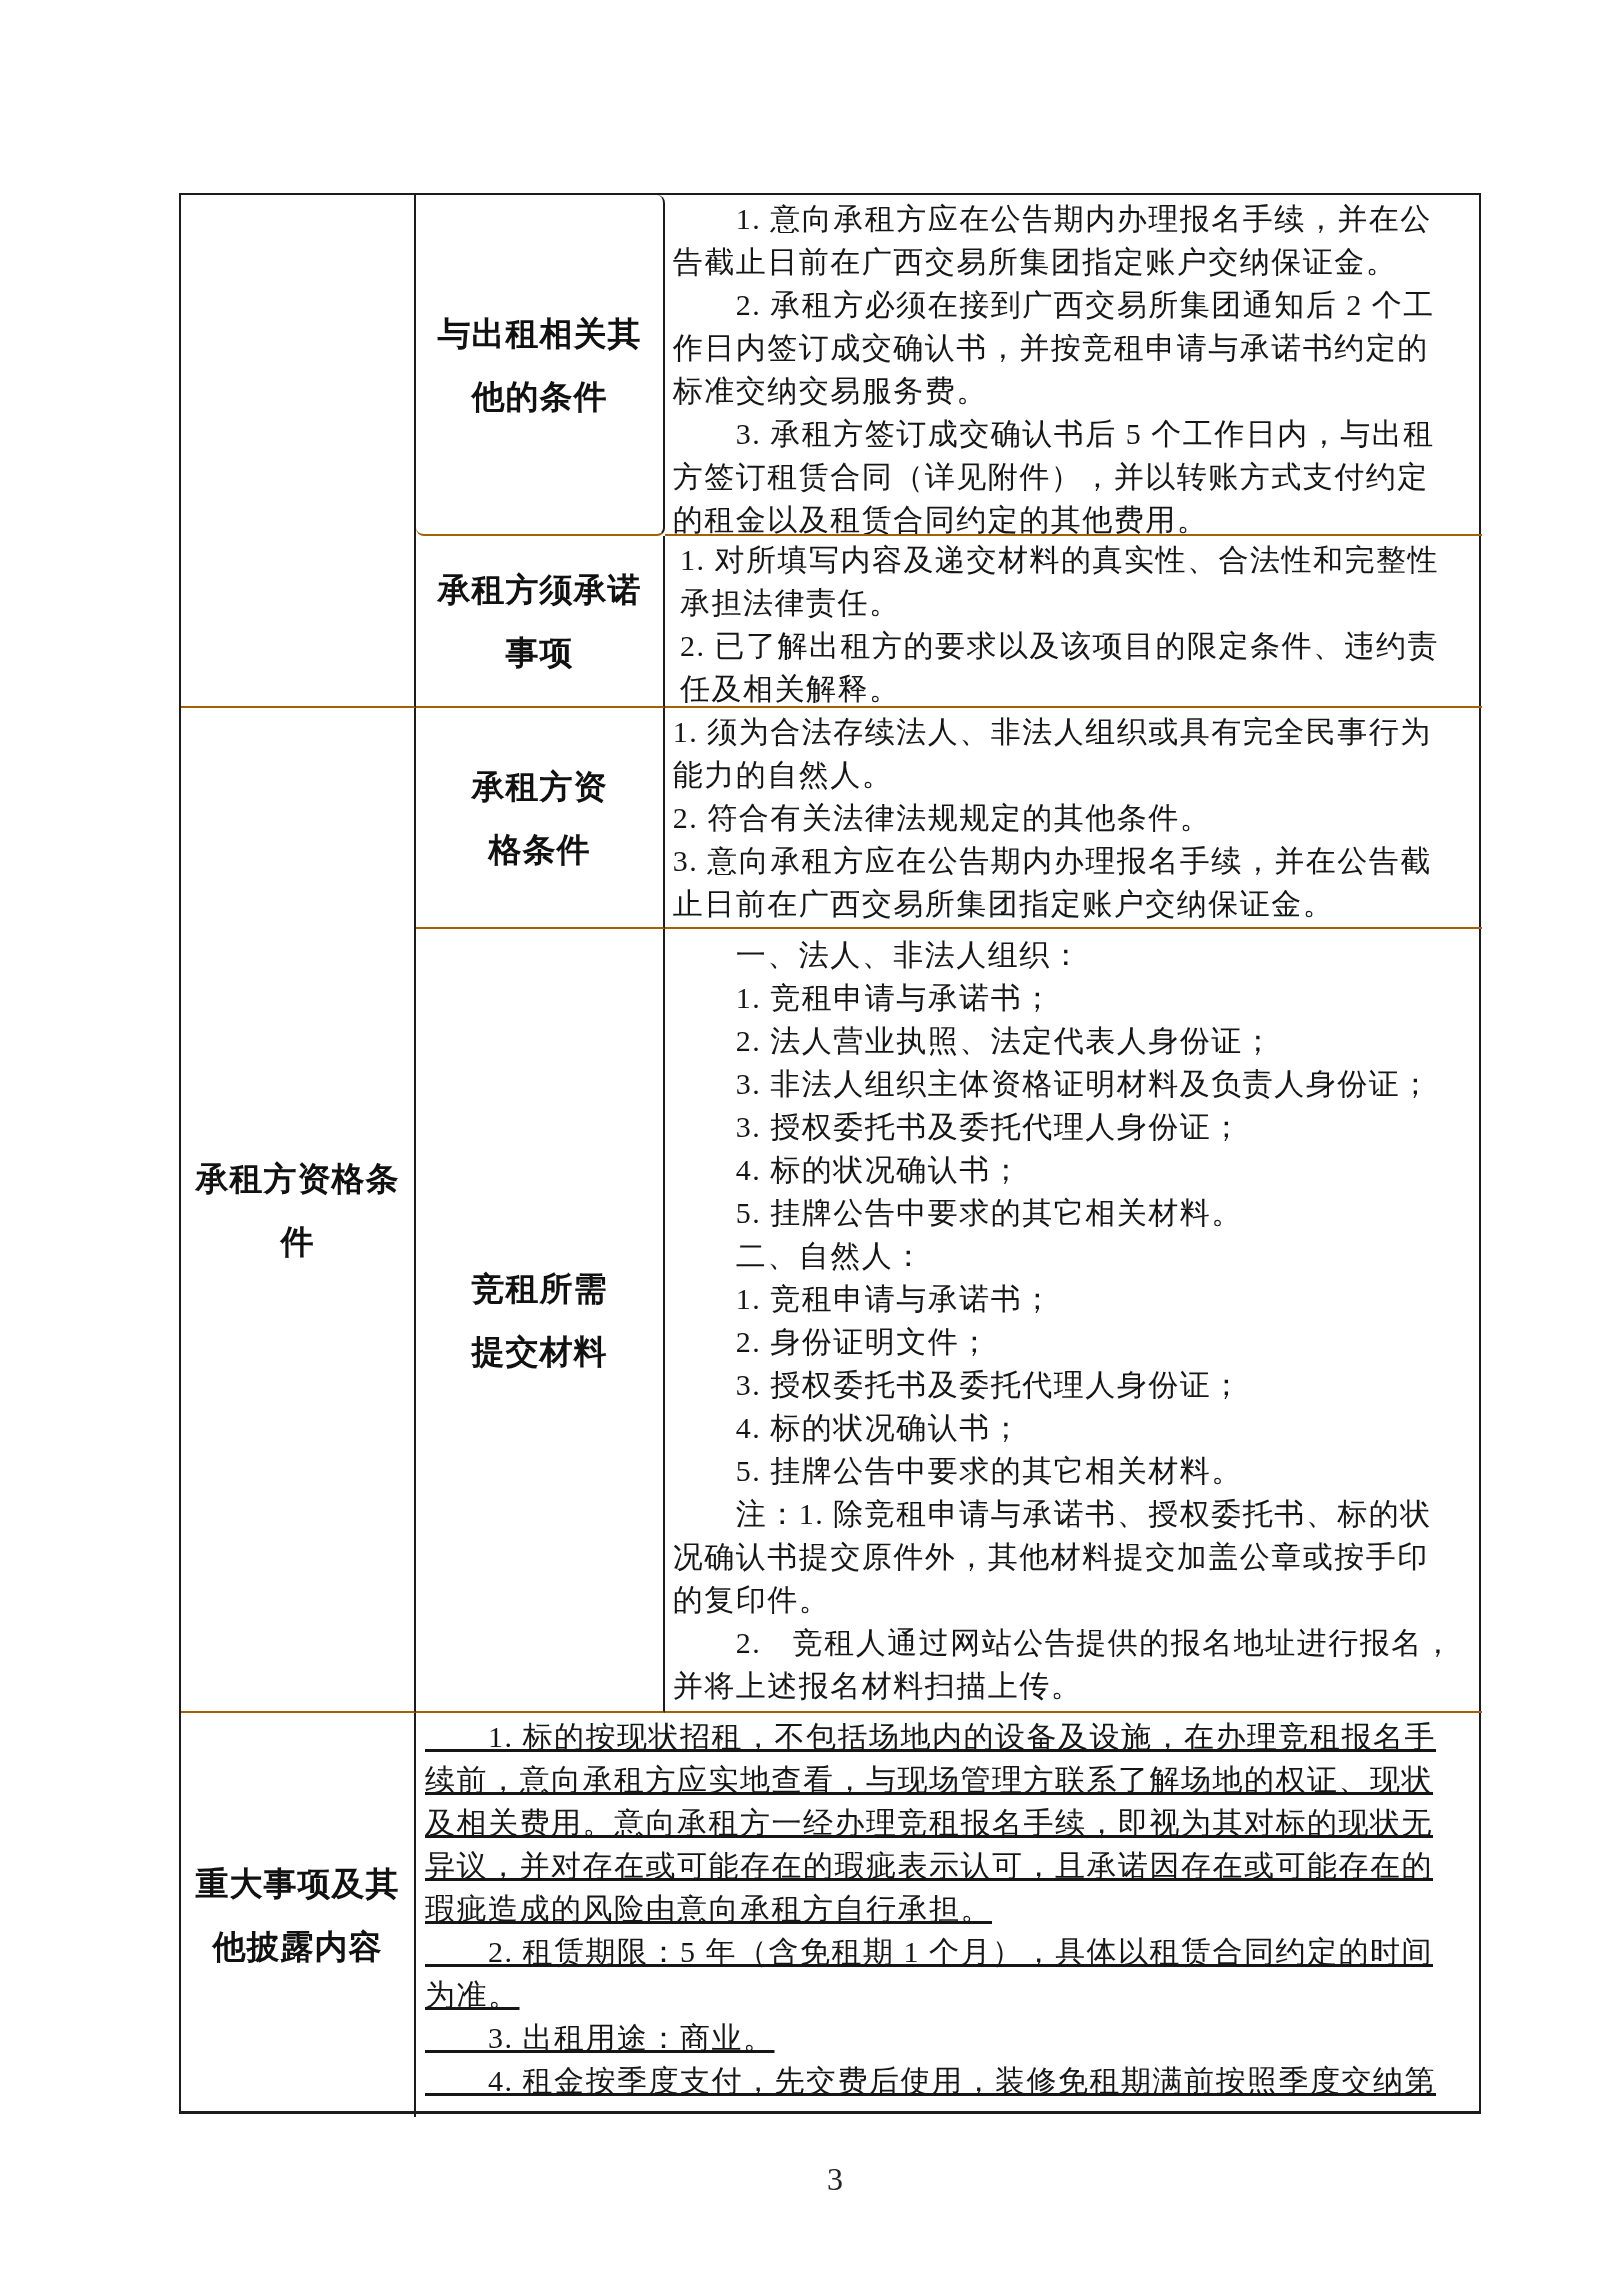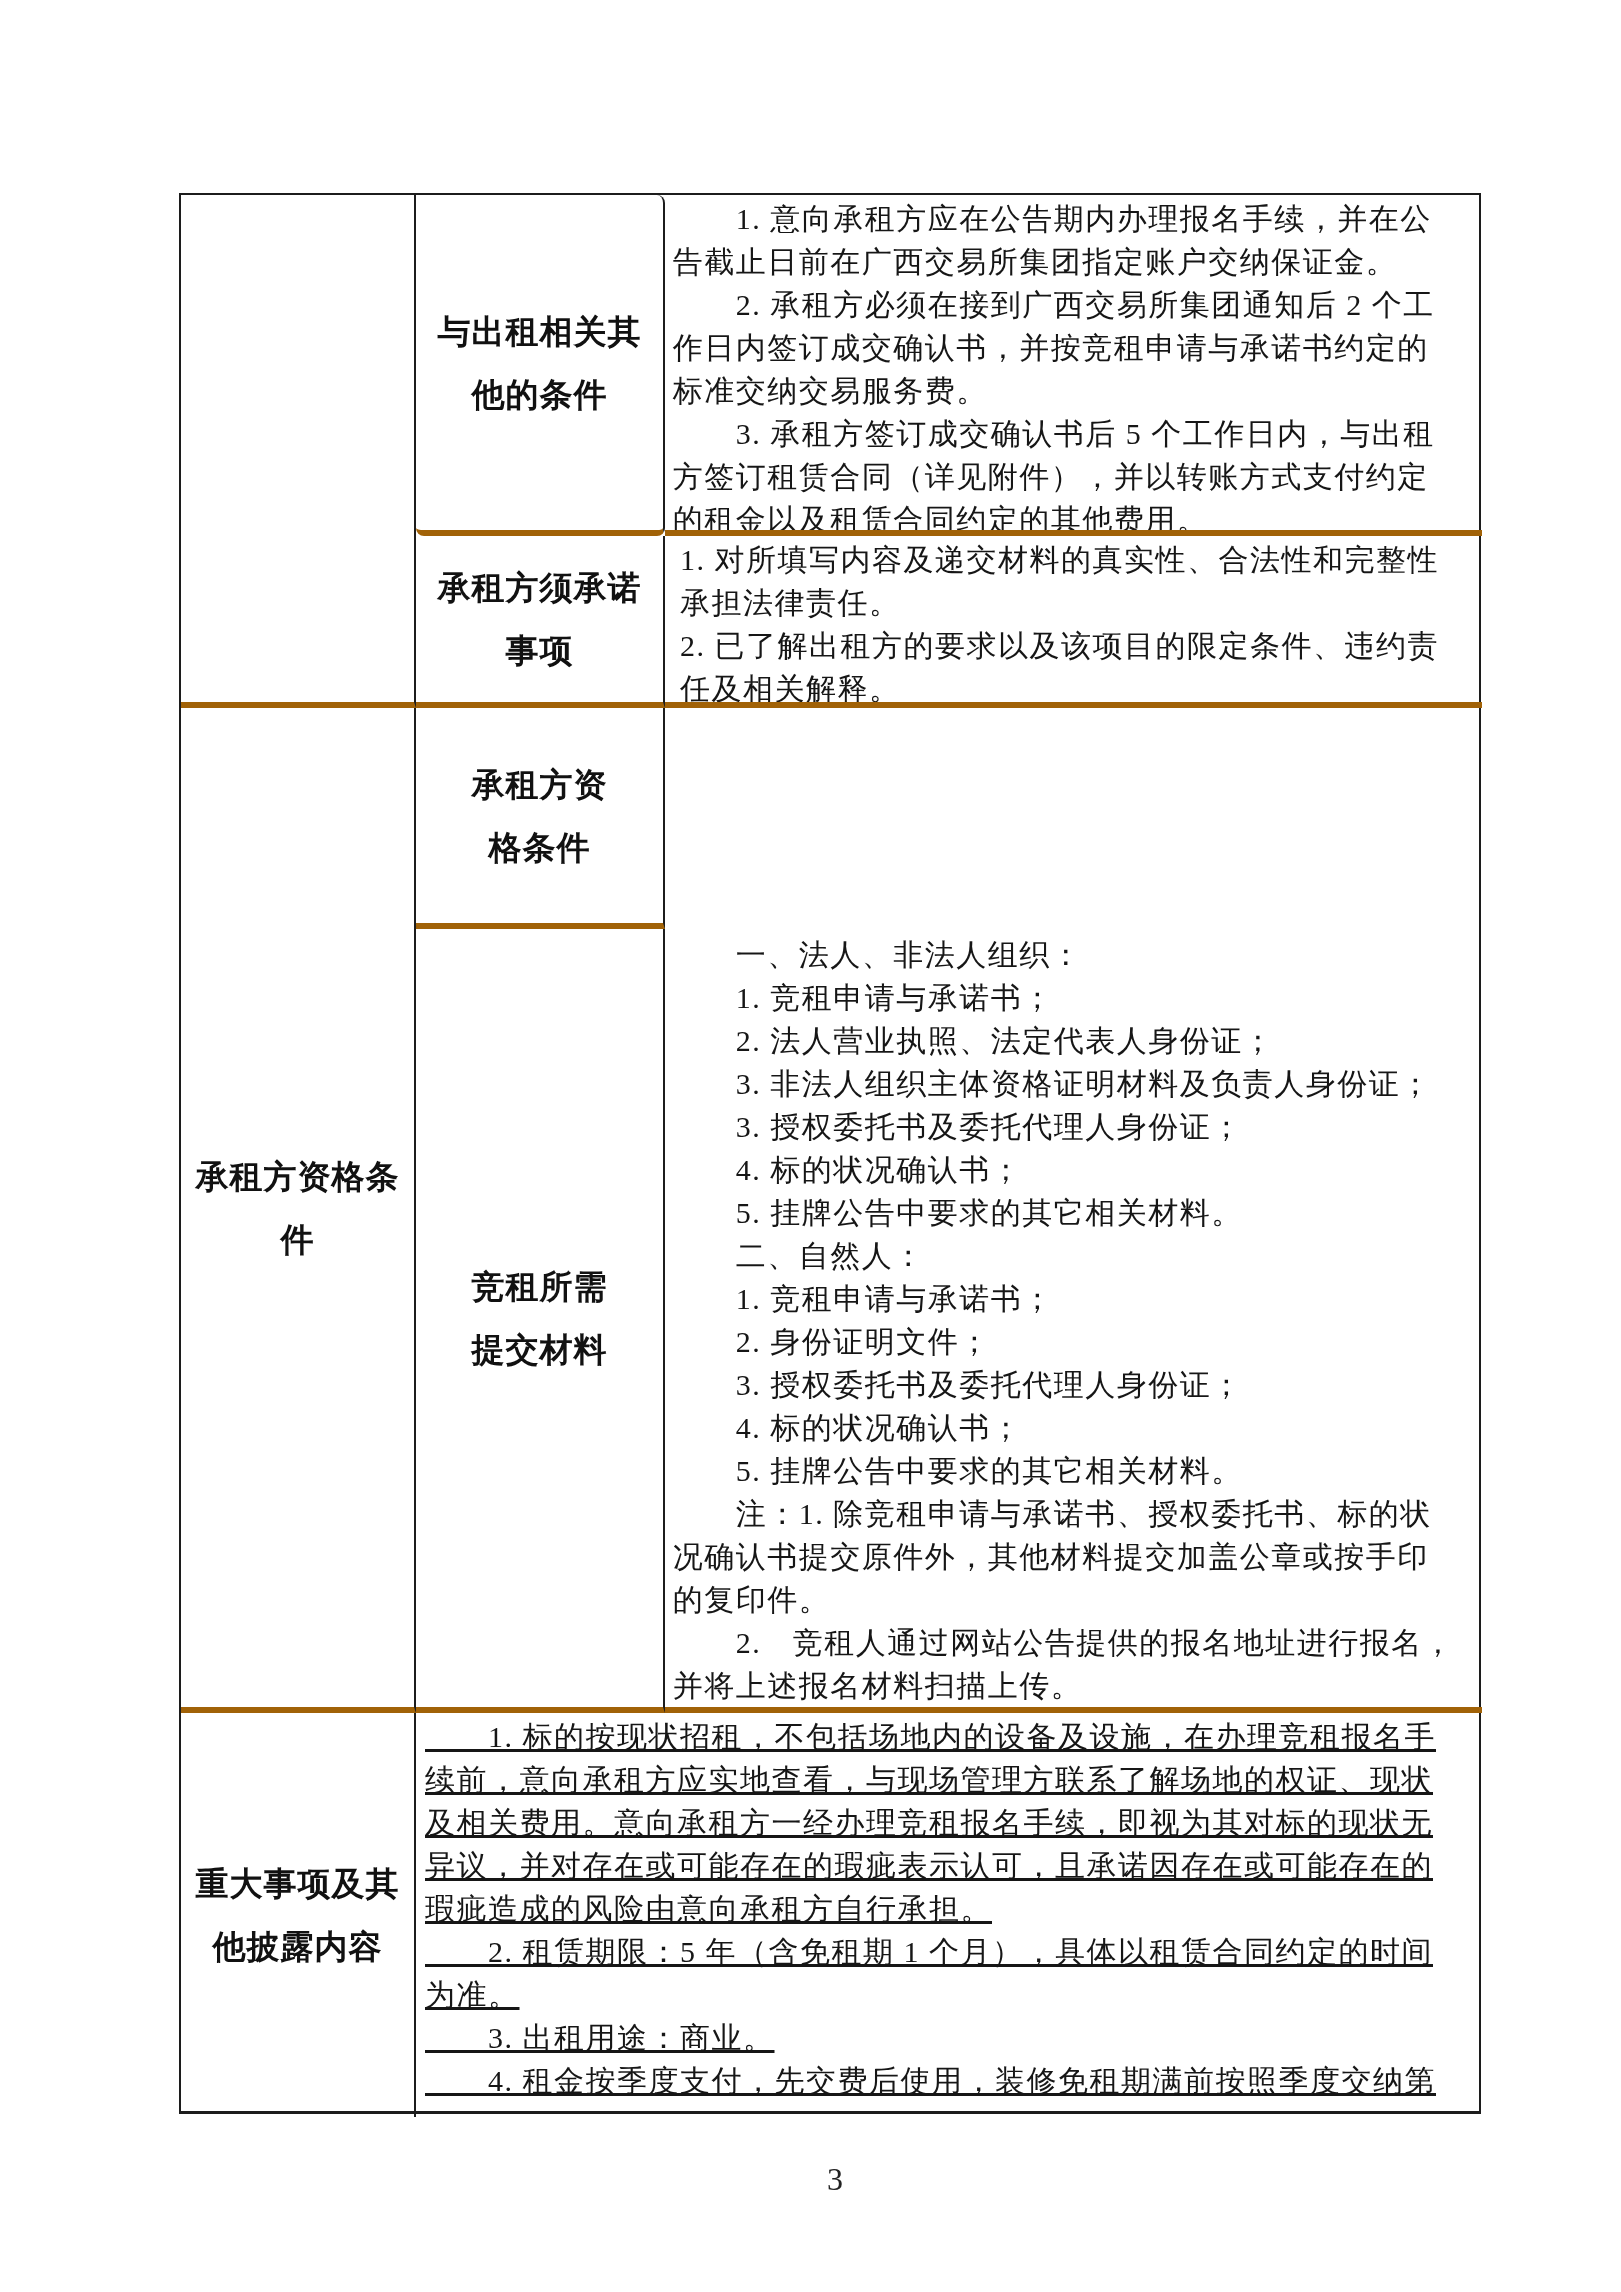--- a/index.html
+++ b/index.html
@@ -28,21 +28,21 @@
     border-top: 2px solid #1c1c1c;
     border-left: 2px solid #1c1c1c;
     border-right: 2px solid #1c1c1c;
     border-bottom: 3.9px solid #1c1c1c;
     box-sizing: border-box;
     background: #ffffff;
   }
   .cell {
     box-sizing: border-box;
     border-right: 2px solid #1c1c1c;
-    border-bottom: 6px solid #a16207;
+    border-bottom: 2px solid #a16207;
     overflow: hidden;
   }
   .cell.no-br { border-right: none; }
   .cell.no-bb { border-bottom: none; }
   .head {
     display: flex;
     align-items: center;
     justify-content: center;
     text-align: center;
     font-family: "Liberation Sans", "DejaVu Sans", sans-serif;
@@ -112,20 +112,25 @@
 承担法律责任。
 2. 已了解出租方的要求以及该项目的限定条件、违约责
 任及相关解释。</div>
 
     <div class="cell head c-h3">承租方资
 格条件</div>
 
     <div class="cell head c-left34">承租方资格条
 件</div>
 
+    <div class="cell body c-b3 no-br">1. 须为合法存续法人、非法人组织或具有完全民事行为
+能力的自然人。
+2. 符合有关法律法规规定的其他条件。
+3. 意向承租方应在公告期内办理报名手续，并在公告截
+止日前在广西交易所集团指定账户交纳保证金。</div>
 
     <div class="cell head c-h4">竞租所需
 提交材料</div>
 
     <div class="cell body c-b4 no-br">　　一、法人、非法人组织：
 　　1. 竞租申请与承诺书；
 　　2. 法人营业执照、法定代表人身份证；
 　　3. 非法人组织主体资格证明材料及负责人身份证；
 　　3. 授权委托书及委托代理人身份证；
 　　4. 标的状况确认书；

